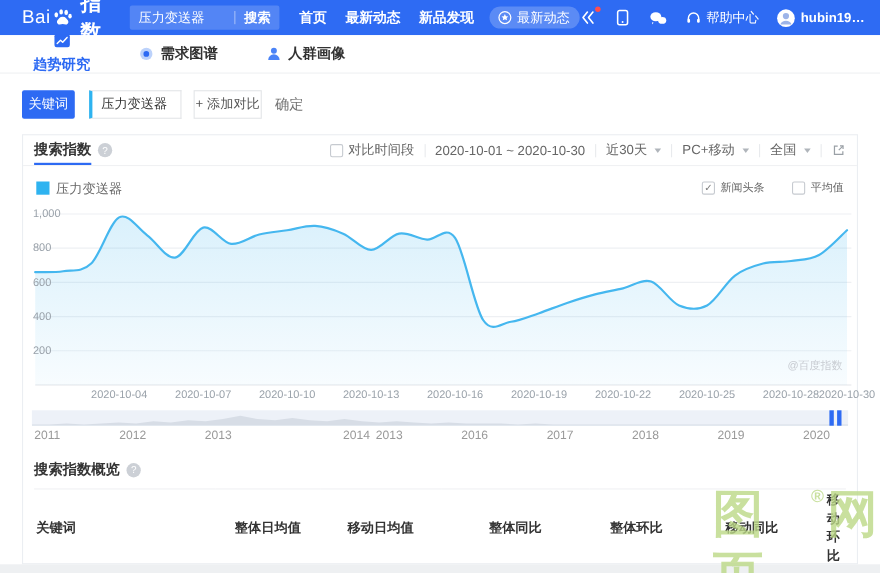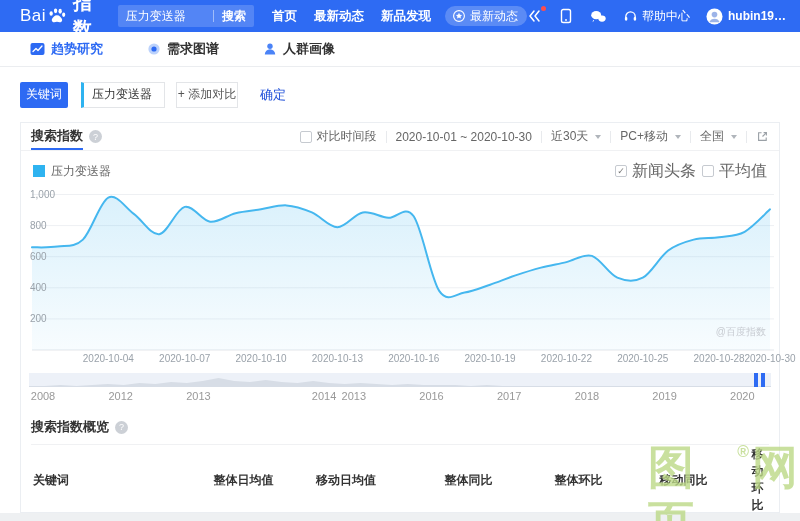--- a/index.html
+++ b/index.html
@@ -23,31 +23,31 @@
   .hicons{margin-left:auto;display:flex;align-items:center;gap:16px;color:#fff;font-size:12px;white-space:nowrap;}
   .icon-wrap{position:relative;display:flex;align-items:center;cursor:pointer;}
   .reddot{position:absolute;top:-2px;right:-3px;width:5px;height:5px;border-radius:50%;background:#ff4d4f;}
   .help{display:flex;align-items:center;gap:4px;cursor:pointer;}
   .user{display:flex;align-items:center;gap:5px;font-weight:bold;cursor:pointer;}
   
   .subnav{height:34px;background:#fff;border-bottom:1px solid #ebedf0;display:flex;
           align-items:center;padding-left:30px;}
   .snav-item{display:flex;align-items:center;gap:6px;font-size:13px;font-weight:bold;
              color:#333;margin-right:44px;cursor:pointer;}
-  .snav-item.active{color:#2d6af3;}
+  .snav-item.active{color:#2d6af3;flex-direction:column;}
   
   .kwbar{height:55px;display:flex;align-items:center;padding-left:20px;background:#fff;}
   .kw-btn{width:48px;height:26px;background:#2d6af3;color:#fff;font-size:12px;border:none;
           border-radius:2px;display:flex;align-items:center;justify-content:center;cursor:pointer;}
   .kw-input{margin-left:13px;width:84px;height:26px;border:1px solid #e3e5e8;border-left-width:3px;
             display:flex;align-items:center;padding-left:8px;font-size:12px;color:#333;
             box-sizing:border-box;background:#fff;cursor:text;}
   .kw-add{margin-left:11px;width:62px;height:26px;border:1px solid #e3e5e8;color:#555;font-size:12px;
           background:#fff;display:flex;align-items:center;justify-content:center;box-sizing:border-box;cursor:pointer;}
-  .kw-ok{margin-left:22px;color:#1d4ed8;font-size:13px;cursor:pointer;}
+  .kw-ok{margin-left:12px;color:#737373;font-size:13px;cursor:pointer;}
   
   .panel{margin:0 20px;height:391px;background:#fff;border:1px solid #ebeef2;
          box-sizing:border-box;position:relative;}
   .panel-head{height:27px;border-bottom:1px solid #f0f1f3;display:flex;align-items:center;padding:0 10px;}
   .tab{font-size:13px;font-weight:bold;color:#333;height:100%;display:flex;align-items:center;
        border-bottom:2px solid #2d6af3;box-sizing:border-box;cursor:pointer;}
   .qicon{width:13px;height:13px;border-radius:50%;background:#ccd0d6;color:#fff;font-size:9px;
          display:flex;align-items:center;justify-content:center;margin-left:6px;cursor:pointer;}
   .controls{margin-left:auto;display:flex;align-items:center;gap:9px;font-size:12px;color:#666;}
   .cbx{width:12px;height:12px;border:1px solid #c6cad0;border-radius:2px;display:inline-flex;
@@ -55,21 +55,21 @@
        font-size:9px;color:#777;cursor:pointer;}
   .cbx.checked::after{content:"✓";line-height:1;}
   .ctrl-item{display:flex;align-items:center;gap:5px;cursor:pointer;}
   .sep{width:1px;height:12px;background:#e8eaed;}
   .caret{width:0;height:0;border-left:3.5px solid transparent;border-right:3.5px solid transparent;
          border-top:4px solid #b0b5bb;margin-left:2px;}
   
   .legend-row{height:24px;display:flex;align-items:center;padding:0 12px;margin-top:8px;}
   .lg-swatch{width:12px;height:12px;display:inline-block;}
   .lg-label{margin-left:6px;font-size:12px;color:#666;}
-  .toggles{margin-left:auto;display:flex;gap:6px;align-items:flex-start;font-size:16px;color:#666;}
+  .toggles{margin-left:auto;display:flex;gap:25px;align-items:flex-start;font-size:10px;color:#666;}
   .toggle{display:flex;align-items:center;gap:5px;cursor:pointer;}
   
   .chart-wrap{position:relative;margin:4px 3px 0;}
   #chart-svg{display:block;overflow:visible;}
   .brandmark{position:absolute;right:10px;bottom:26px;font-size:10px;color:#c8ccd2;}
   
   .slider-wrap{margin:8px 8px 0;position:relative;}
   .slider-bar{height:14px;background:#edf1f8;position:relative;cursor:pointer;}
   .slider-bar svg{position:absolute;left:0;top:0;}
   .handle{position:absolute;right:6px;top:0;height:14px;display:flex;gap:3px;cursor:ew-resize;}
@@ -307,21 +307,21 @@
     <div class="slider-bar">
       <svg id="spark-svg" width="100%" height="14" viewBox="0 0 744 14" preserveAspectRatio="none">
           <polygon points="0,14 0.0,13 15.8,13 31.7,12 47.5,13 63.3,12 79.1,11 95.0,12 110.8,10 126.6,11 142.5,9 158.3,10 174.1,8 190.0,5 205.8,8 221.6,9 237.4,7 253.3,9 269.1,10 284.9,8 300.8,10 316.6,11 332.4,10 348.3,11 364.1,12 379.9,11 395.7,12 411.6,12 427.4,12 443.2,13 459.1,12 474.9,13 490.7,13 506.6,13 522.4,13 538.2,13 554.0,13 569.9,13 585.7,13 601.5,13 617.4,13 633.2,13 649.0,13 664.9,13 680.7,13 696.5,13 712.3,13 728.2,13 744.0,13 744,14" fill="#d7dde6"></polygon>
         </svg>
       <span class="handle">
           <b style="background: rgb(46, 107, 243);"></b>
           <b style="background: rgb(46, 107, 243);"></b>
         </span>
     </div>
     <div class="years" id="years-row">
-        <span style="left: 6px;">2008</span>
+        <span style="left: 6px;">2011</span>
         <span style="left: 83.7px;">2012</span>
         <span style="left: 161.4px;">2013</span>
         <span style="left: 239.1px; margin-left: 48px;">2014</span>
         <span style="left: 316.8px;">2013</span>
         <span style="left: 394.5px;">2016</span>
         <span style="left: 472.2px;">2017</span>
         <span style="left: 549.9px;">2018</span>
         <span style="left: 627.6px;">2019</span>
         <span style="left: 705.3px;">2020</span>
       </div>

